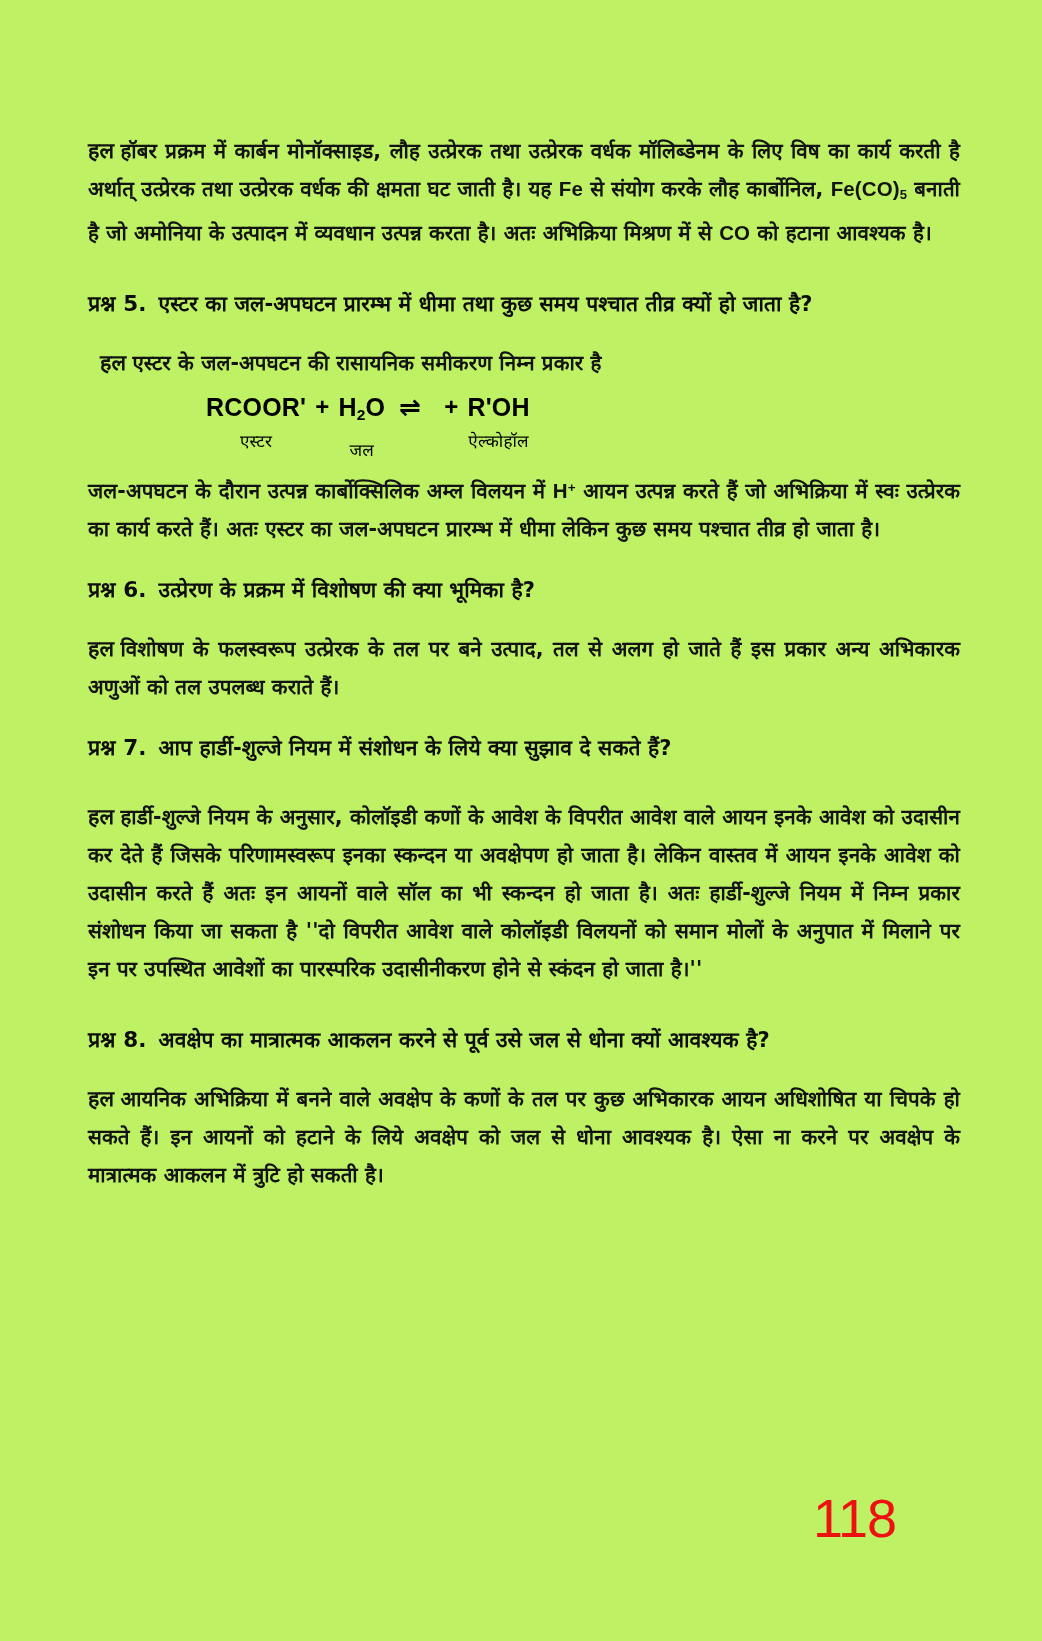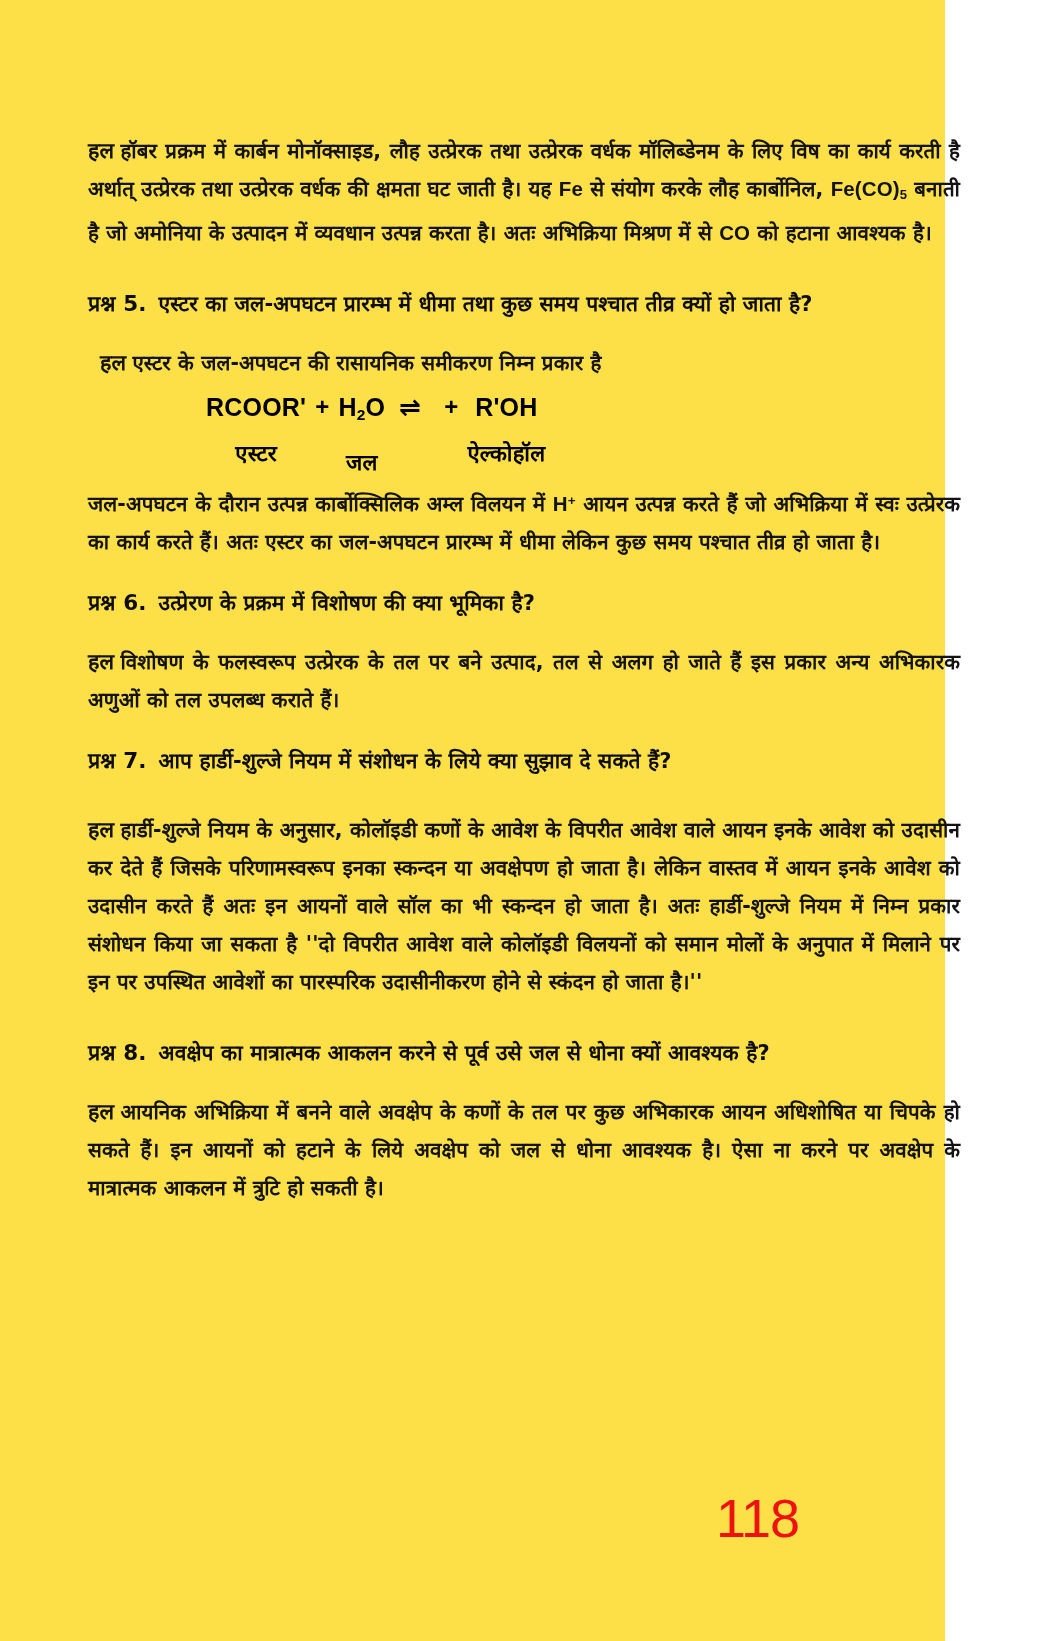--- a/index.html
+++ b/index.html
@@ -11,23 +11,23 @@
     width: 1042px;
     height: 1641px;
     position: relative;
     font-family: "DejaVu Sans", "Liberation Sans", sans-serif;
     color: #000000;
     overflow: hidden;
   }
   .page {
     position: absolute;
     left: 0; top: 0;
-    width: 945px;
+    width: 1042px;
     height: 1641px;
-    background: #fde047;
+    background: #bef264;
   }
   .content {
     position: absolute;
     left: 88px;
     top: 132px;
     width: 872px;
   }
 
   
   .para {
@@ -97,24 +97,24 @@
     white-space: nowrap;
     line-height: 30px;
   }
   .eq-formula sub {
     font-size: 0.62em;
     vertical-align: -0.28em;
     font-style: normal;
   }
   .eq-sub {
     font-family: "DejaVu Sans", sans-serif;
-    font-size: 22px;
-    font-weight: 700;
+    font-size: 17px;
+    font-weight: 400;
     line-height: 26px;
-    margin-top: 19px;
+    margin-top: 6px;
     white-space: nowrap;
   }
   .eq-sub2 {
     font-family: "DejaVu Sans", sans-serif;
     font-size: 17px;
     font-weight: 600;
     line-height: 24px;
     white-space: nowrap;
   }
   .eq-op {

